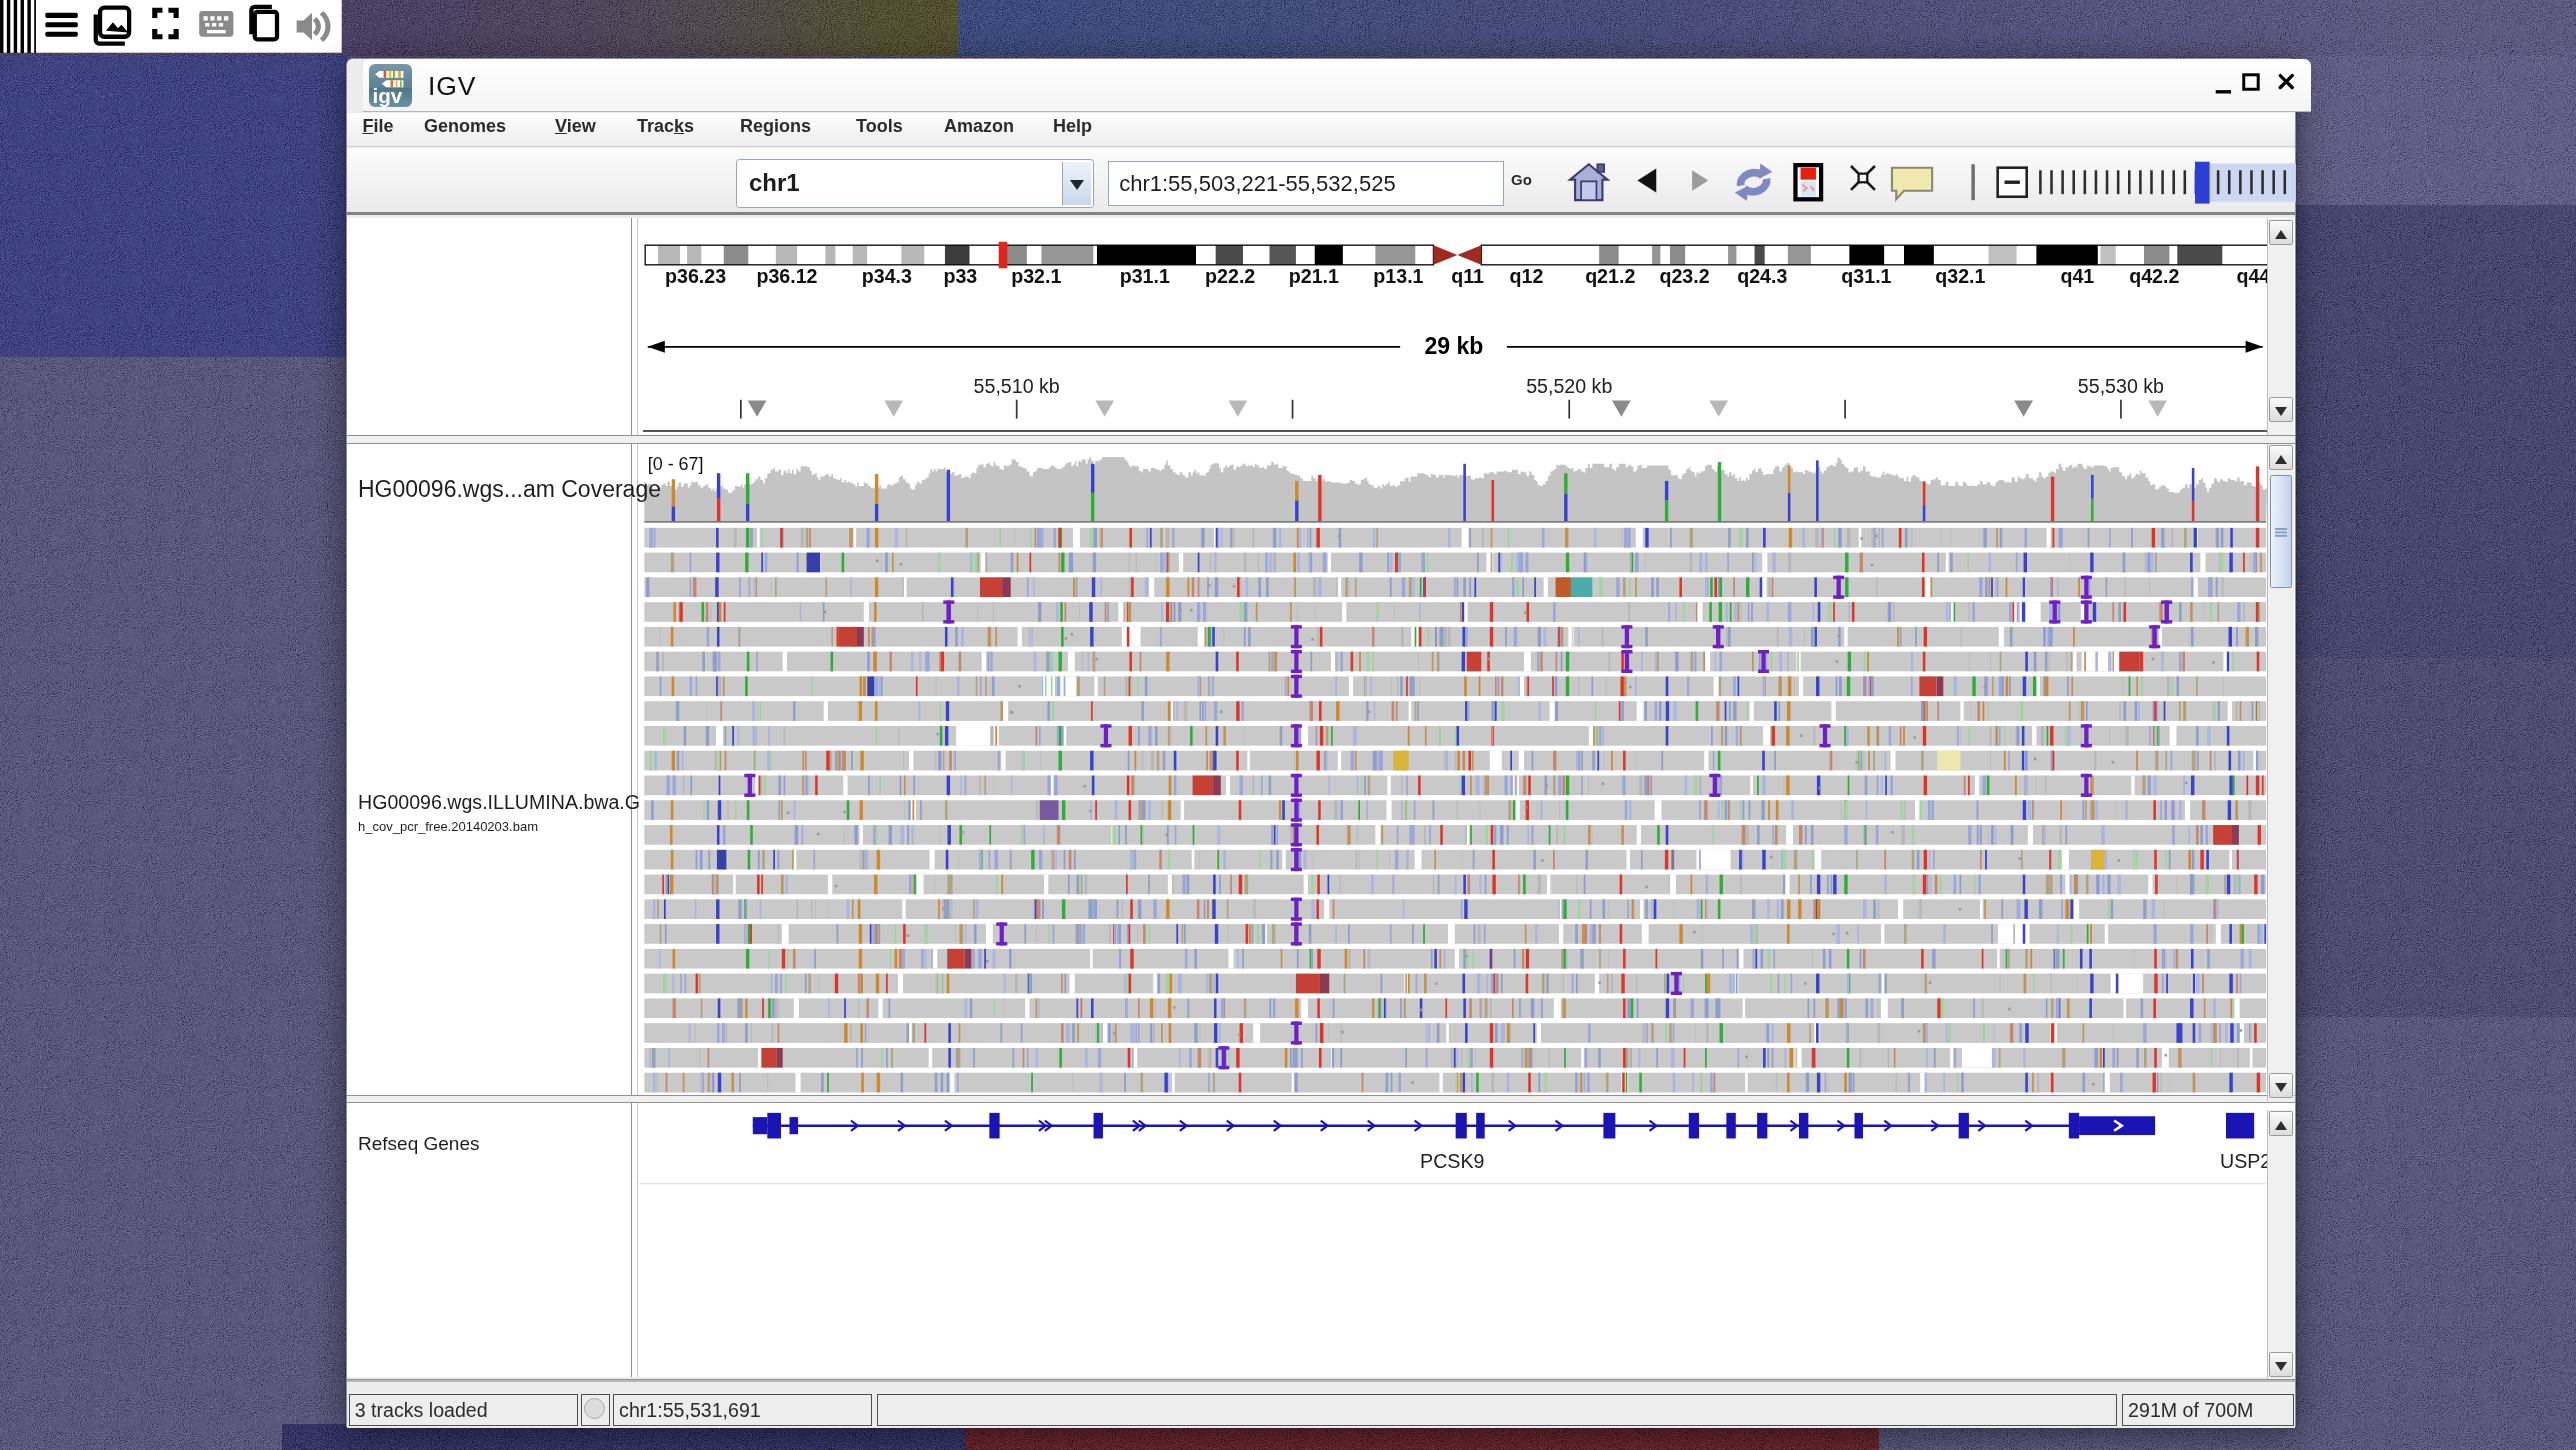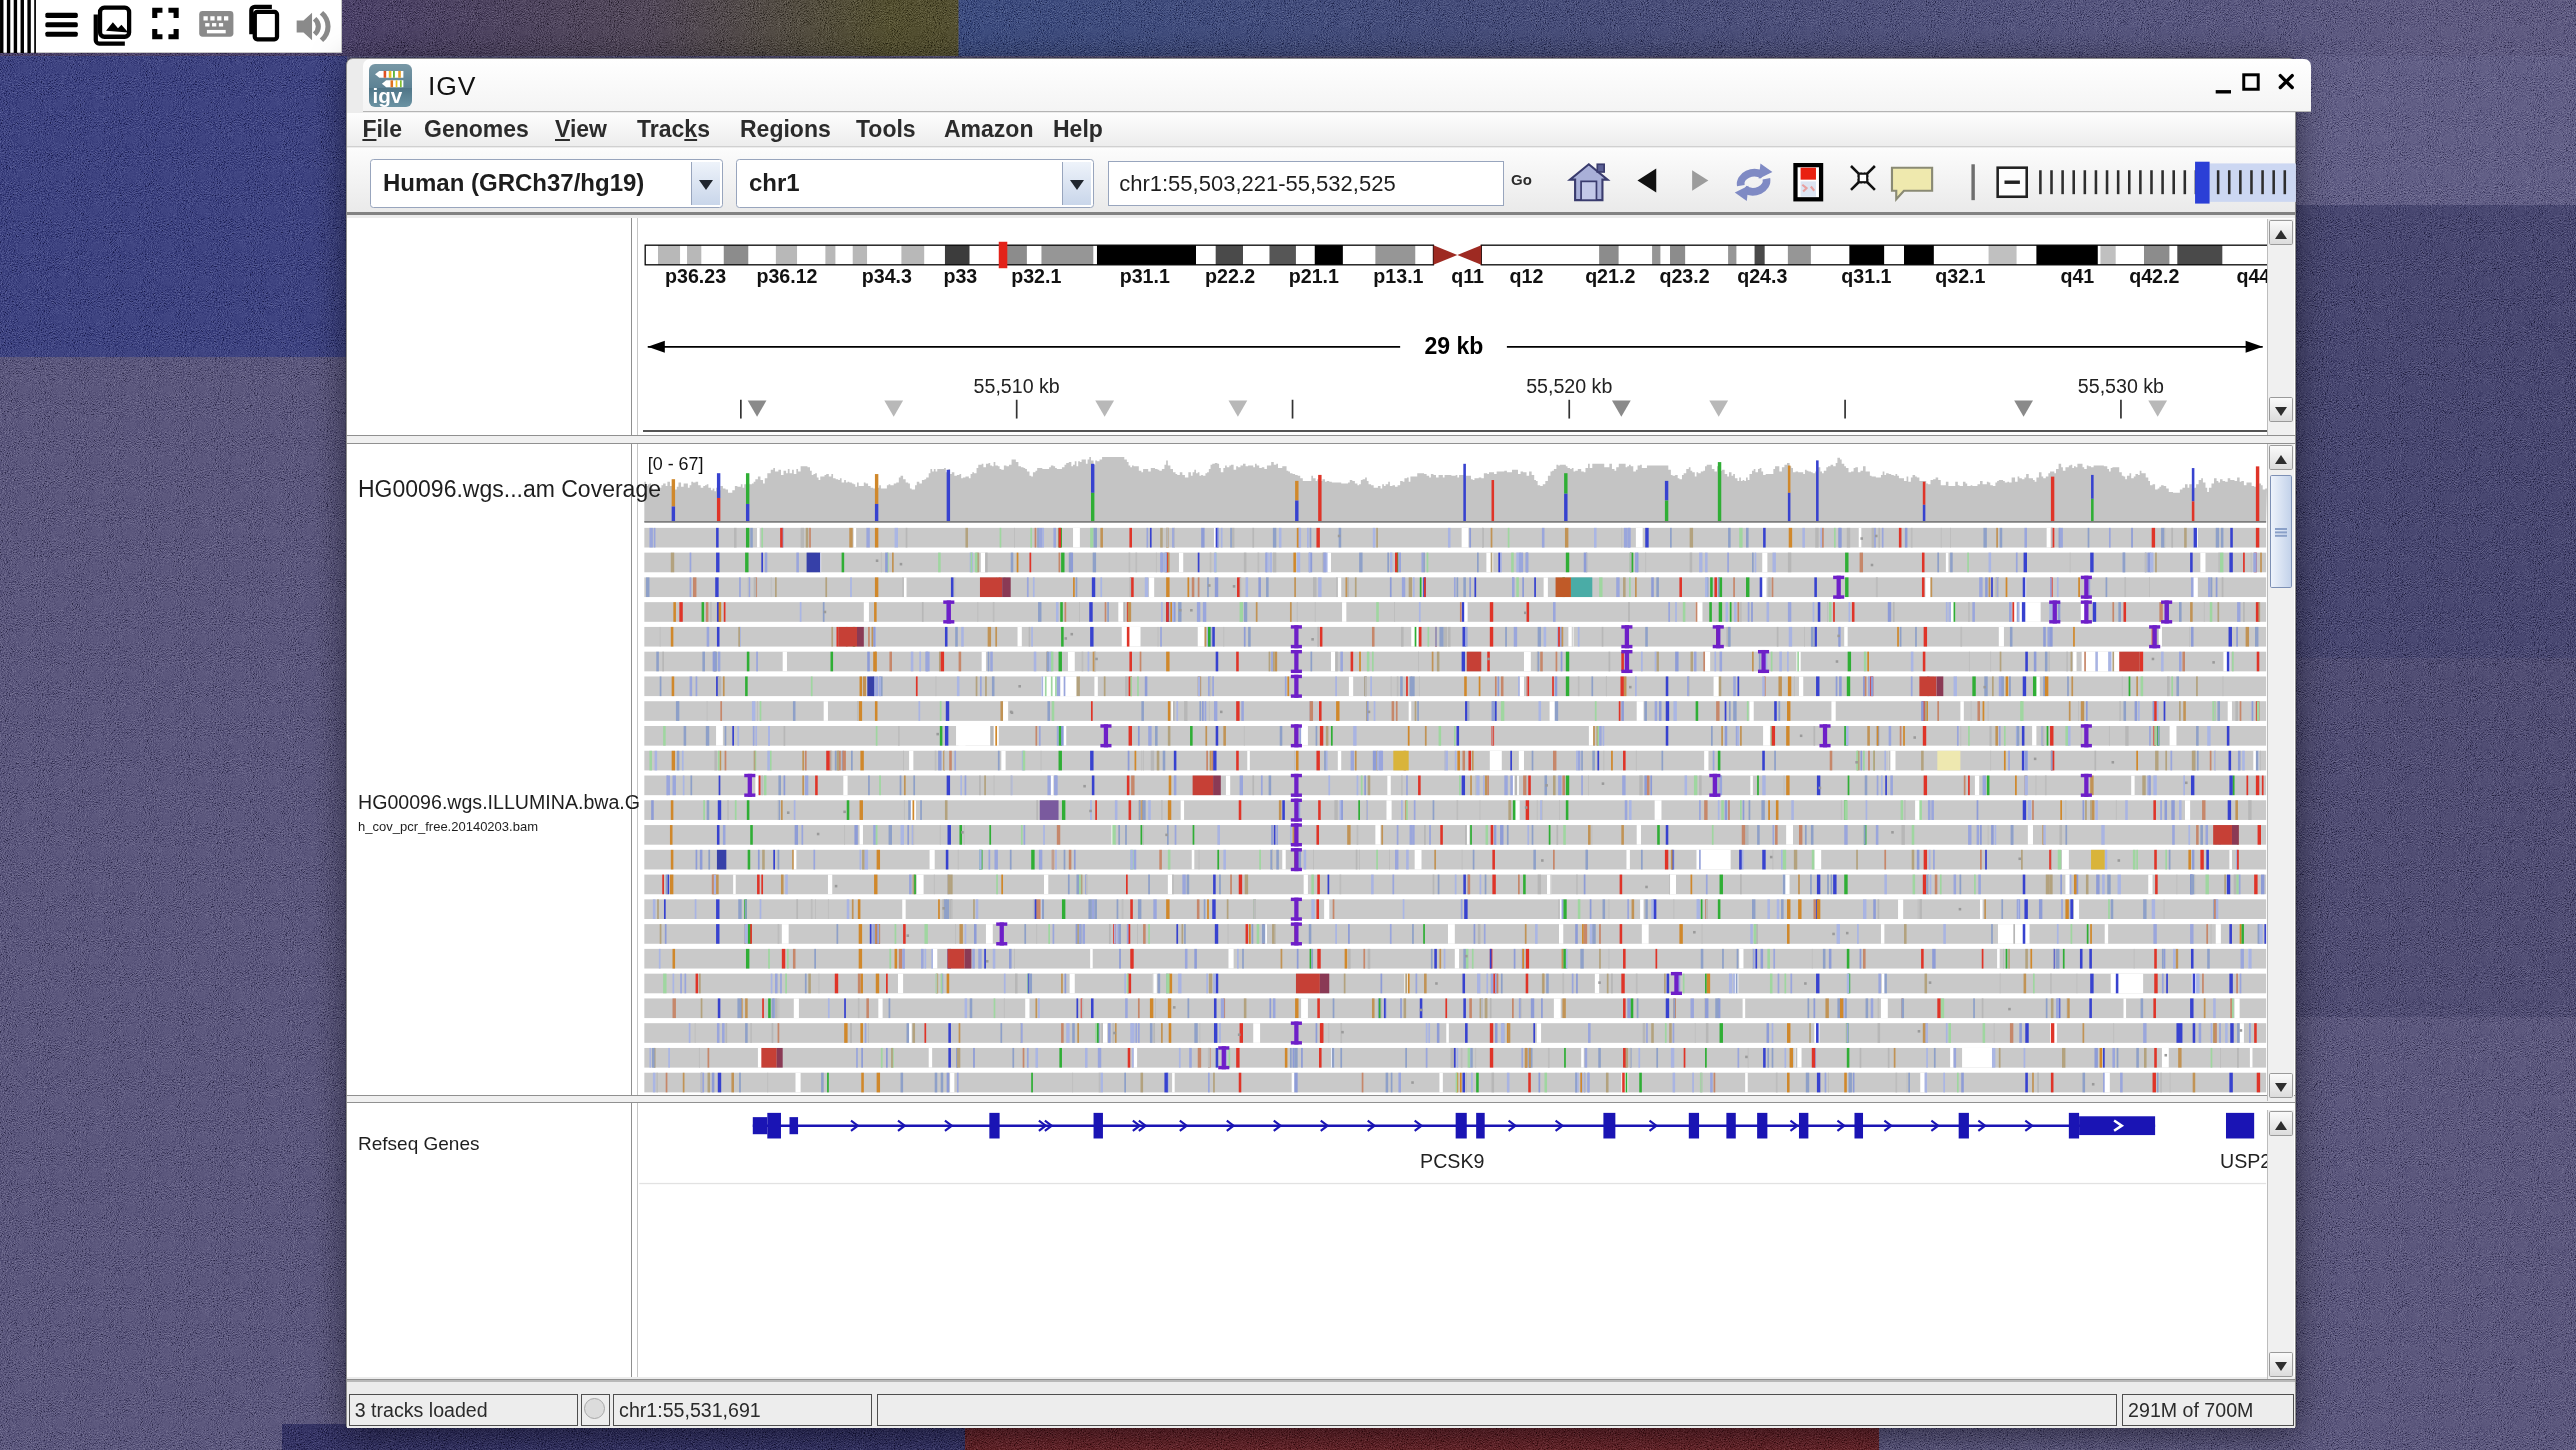--- a/index.html
+++ b/index.html
@@ -5,21 +5,21 @@
 html,body { width:2576px; height:1450px; overflow:hidden; font-family:"Liberation Sans",sans-serif; }
 #desk { position:absolute; inset:0; background:#4d4970; }
 .blk { position:absolute; }
 #noise { position:absolute; inset:0; mix-blend-mode:soft-light; }
 #win { position:absolute; left:346px; top:58px; width:1950px; height:1369px; background:#ececec;
   border:0.9px solid #8f8f8f; border-radius:6.8px 6.8px 0 0; box-shadow:0 6.8px 34px rgba(0,0,10,.5), 0 0 1.7px rgba(0,0,0,.6); }
 .abs { position:absolute; }
 #title { position:absolute; left:16px; top:0; width:100%; height:53px; background:linear-gradient(#fff,#f4f4f4); border-bottom:0.9px solid #b4b4b4; border-radius:6.8px 6.8px 0 0; }
 #title .t { position:absolute; left:65px; top:12px; font-size:26.5px; color:#111; letter-spacing:0.9px; }
 #menubar { position:absolute; left:0; top:54px; width:100%; height:34px; background:linear-gradient(#fdfdfd,#ededed); border-bottom:0.9px solid #d0d0d0; }
-#menubar span { position:absolute; top:3.4px; font-size:23px; font-weight:bold; color:#2b2b2b; }
+#menubar span { position:absolute; top:3.4px; font-size:18px; font-weight:bold; color:#2b2b2b; }
 #toolbar { position:absolute; left:0; top:89px; width:100%; height:67px; background:linear-gradient(#fcfcfc,#e9e9e9); }
 #toolbar::after { content:""; position:absolute; left:0; bottom:0; width:100%; height:2.6px; background:#828282; }
 .combo { position:absolute; top:11px; height:49px; background:#fff; border:1.7px solid #98a5bd; border-radius:3.4px; }
 .combo .txt { position:absolute; left:12px; top:9.4px; font-size:24px; font-weight:bold; color:#1d1d1d; white-space:nowrap; }
 .combo .btn { position:absolute; right:1.7px; top:1.7px; bottom:1.7px; width:29px; background:linear-gradient(#eef3fa,#c9d6ea); border-left:0.9px solid #98a5bd; }
 .combo .btn::after { content:""; position:absolute; left:6.8px; top:18px; border:7.7px solid transparent; border-top:10.2px solid #20262e; }
 .field { position:absolute; top:13px; height:45px; background:#fff; border:1.7px solid #98a5bd; }
 .field .txt { position:absolute; left:10.2px; top:9.4px; font-size:22px; color:#1d1d1d; white-space:nowrap; }
 #statusbar .cell { position:absolute; top:2.6px; height:32px; background:#ededed; border:1.7px solid #4e4e4e; }
 #statusbar .cell span { position:absolute; left:5.1px; top:4.3px; font-size:19.6px; color:#2b2b2b; white-space:nowrap; }
@@ -137,24 +137,20 @@
   <span style="left:15.4px"><u>F</u>ile</span>
   <span style="left:77px">Genomes</span>
   <span style="left:208px"><u>V</u>iew</span>
   <span style="left:290px">Trac<u>k</u>s</span>
   <span style="left:393px">Regions</span>
   <span style="left:509px">Tools</span>
   <span style="left:597px">Amazon</span>
   <span style="left:706px">Help</span>
  </div>
  <div id="toolbar">
-  <div class="combo" style="left:23px;width:353px;">
-        <span class="txt">Human (GRCh37/hg19)</span>
-        <span class="btn"></span>
-      </div>
   <div class="combo" style="left:389px;width:358px;">
         <span class="txt">chr1</span>
         <span class="btn"></span>
       </div>
   <div class="field" style="left:761px;width:396px;">
         <span class="txt">chr1:55,503,221-55,532,525</span>
       </div>
   <div class="abs" style="left:1164px;top:23px;font-size:15px;font-weight:bold;color:#2b2b2b;">Go</div>
   <svg class="abs" style="left:1217px;top:12px" width="726" height="47" viewBox="0 0 850 55">
 

